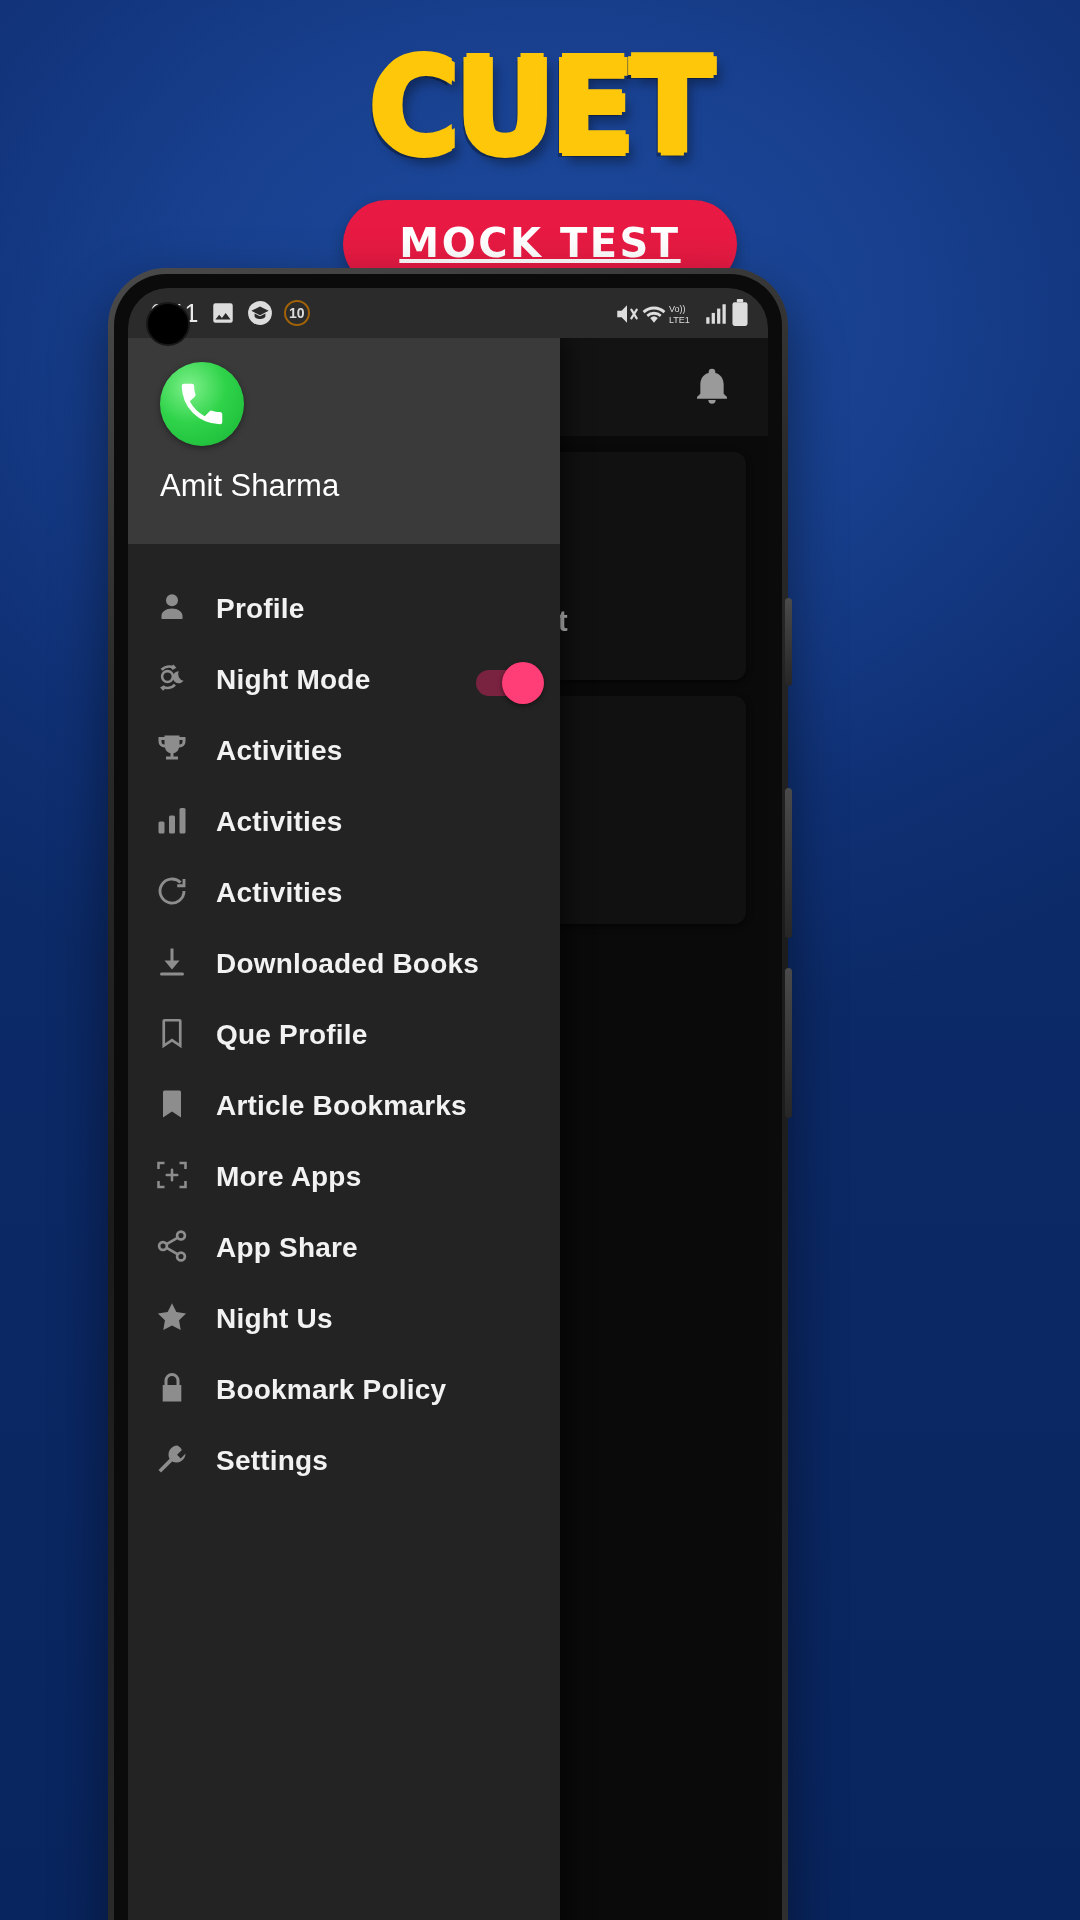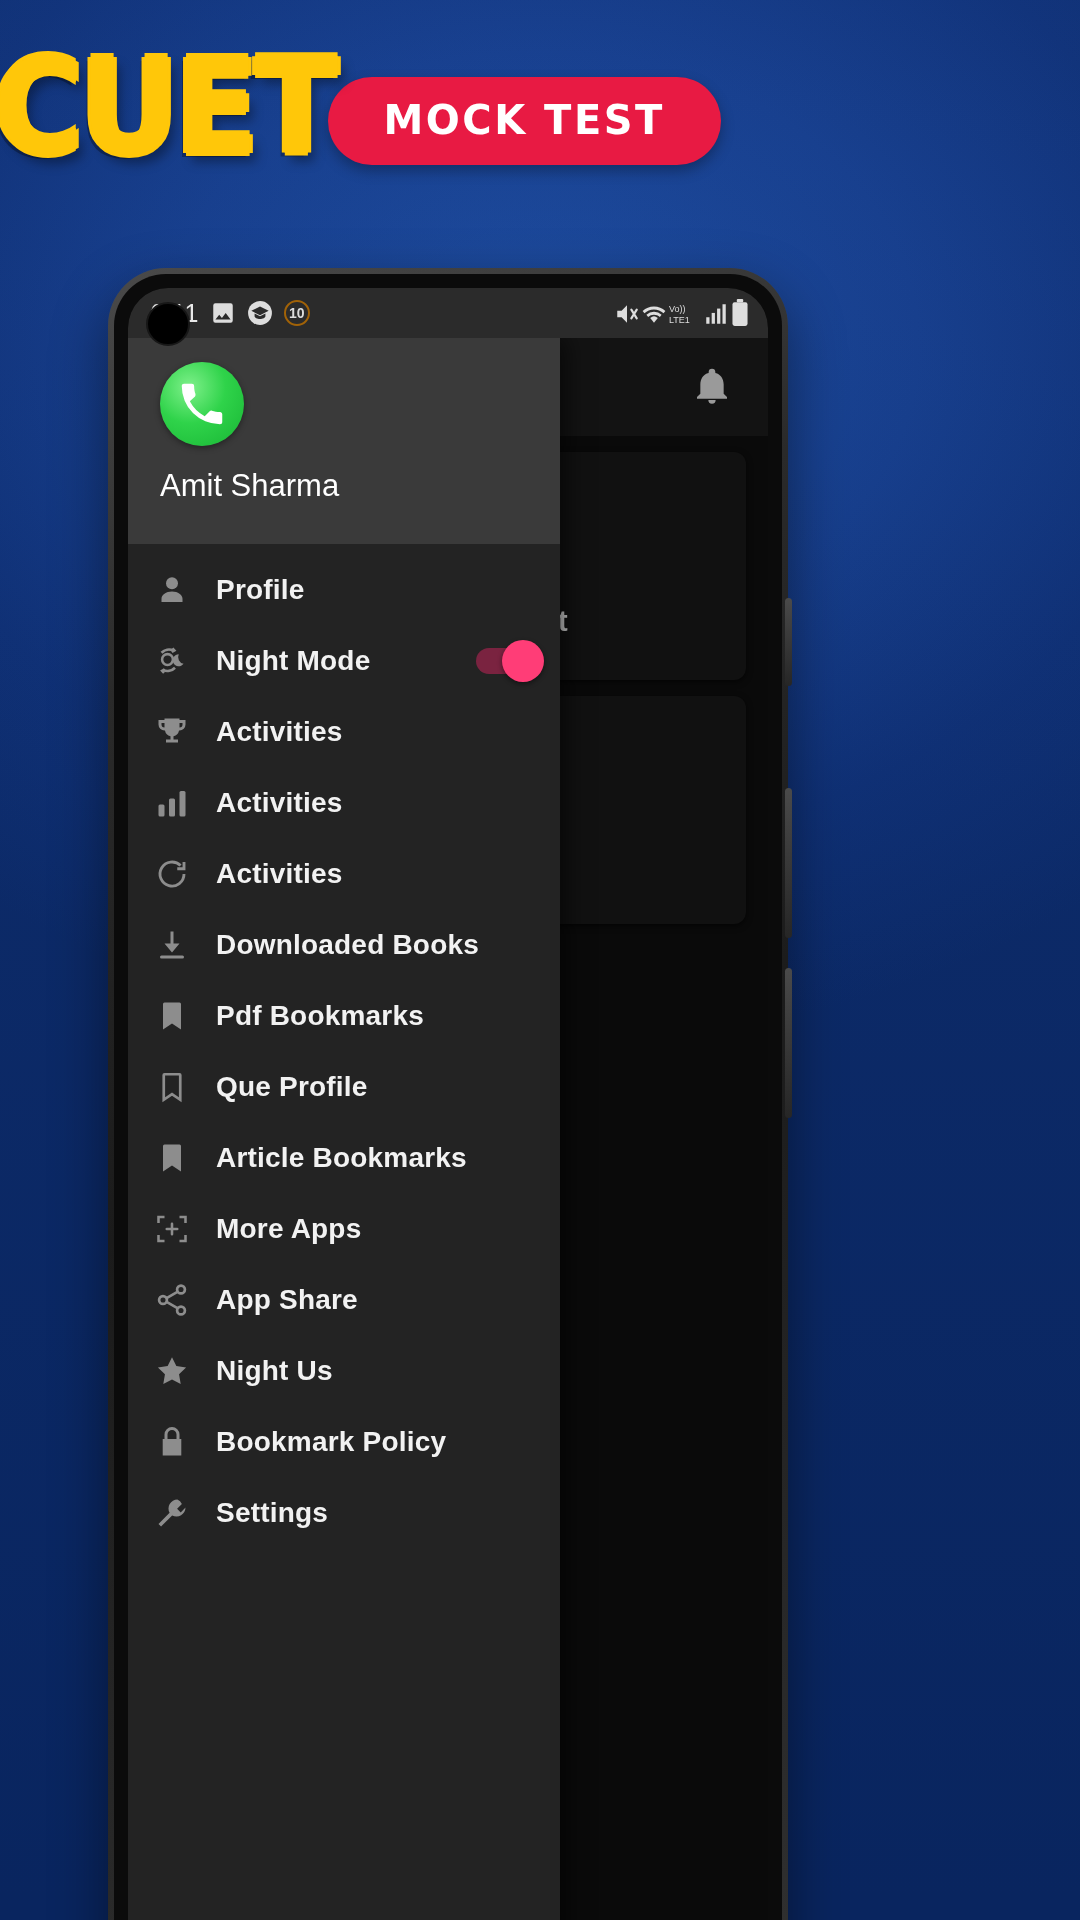--- a/index.html
+++ b/index.html
@@ -17,21 +17,21 @@
       radial-gradient(ellipse 900px 700px at 50% 18%, #1a4aa0 0%, #143d8e 42%, #0d3079 72%, #0a2a6c 100%);
   }
   .backdrop:after{
     content:""; position:absolute; inset:0;
     background:linear-gradient(180deg, rgba(255,255,255,0.02) 0%, rgba(0,0,0,0.12) 100%);
   }
 
   
   .logo-wrap{
     position:absolute; left:0; right:0; top:42px;
-    display:flex; flex-direction:row; align-items:center;
+    display:flex; flex-direction:column; align-items:center;
   }
   .cuet-logo{
     font-family:"DejaVu Sans", sans-serif;
     font-weight:700;
     font-size:118px;
     letter-spacing:-4px;
     color:#FFC709;
     line-height:1.0;
     transform:scaleY(1.12) scaleX(1.04);
     text-shadow:
@@ -49,20 +49,21 @@
     margin-top:24px;
     background:#E81A43;
     color:#fff;
     font-size:40px;
     font-weight:700;
     letter-spacing:2.5px;
     padding:20px 56px 22px;
     border-radius:46px;
     box-shadow:0 6px 14px rgba(0,0,0,0.30);
     font-family:"DejaVu Sans", sans-serif;
+    text-decoration:underline;
   }
 
   
   .phone{
     position:absolute;
     left:108px; top:268px;
     width:680px; height:1700px;
     border-radius:58px 58px 0 0;
     background:linear-gradient(160deg,#4a4a4a 0%,#2a2a2a 22%,#1b1b1b 50%,#303030 100%);
     padding:6px;
@@ -158,21 +159,21 @@
     background:radial-gradient(circle at 35% 30%, #7ef08a 0%, #2fd34a 45%, #18b534 100%);
     display:flex;align-items:center;justify-content:center;
     box-shadow:0 2px 6px rgba(0,0,0,0.4);
   }
   .uname{
     color:#fff; font-size:31px; margin:22px 0 0 24px; font-weight:400;
   }
   .menu{ flex:1; overflow:hidden; padding-top:10px; background:#232323;}
   .mi{
     height:71px;
-    display:flex; align-items:center;
+    display:flex; align-items:flex-end;
     padding:0 22px 0 26px;
   }
   .mi-ic{ width:54px; display:flex; align-items:center; justify-content:flex-start; }
   .mi-label{
     color:#f2f2f2; font-size:28px; font-weight:700; margin-left:8px; letter-spacing:0.2px;
   }
   .toggle{
     margin-left:auto;
     width:62px; height:26px;
     border-radius:13px;
@@ -381,28 +382,20 @@
           <div class="mi">
             <span class="mi-ic">
               <svg width="36" height="36" viewBox="0 0 24 24" fill="#8d8d8d">
                   <path d="M11 3h2v8h4l-5 6-5-6h4V3z"></path>
                   <rect x="4" y="19" width="16" height="2" rx="1"></rect>
                 </svg>
             </span>
             <span class="mi-label">Downloaded Books</span>
           </div>
 
-          <div class="mi">
-            <span class="mi-ic">
-              <svg width="36" height="36" viewBox="0 0 24 24" fill="#8d8d8d">
-                  <path d="M7 3h10a1 1 0 0 1 1 1v17l-6-4-6 4V4a1 1 0 0 1 1-1z"></path>
-                </svg>
-            </span>
-            <span class="mi-label">Pdf Bookmarks</span>
-          </div>
 
           <div class="mi">
             <span class="mi-ic">
               <svg width="36" height="36" viewBox="0 0 24 24" fill="none" stroke="#8d8d8d" stroke-width="1.8">
                   <path d="M7 3.5h10a.5.5 0 0 1 .5.5v16.5l-5.5-3.7-5.5 3.7V4a.5.5 0 0 1 .5-.5z"></path>
                 </svg>
             </span>
             <span class="mi-label">Que Profile</span>
           </div>
 

